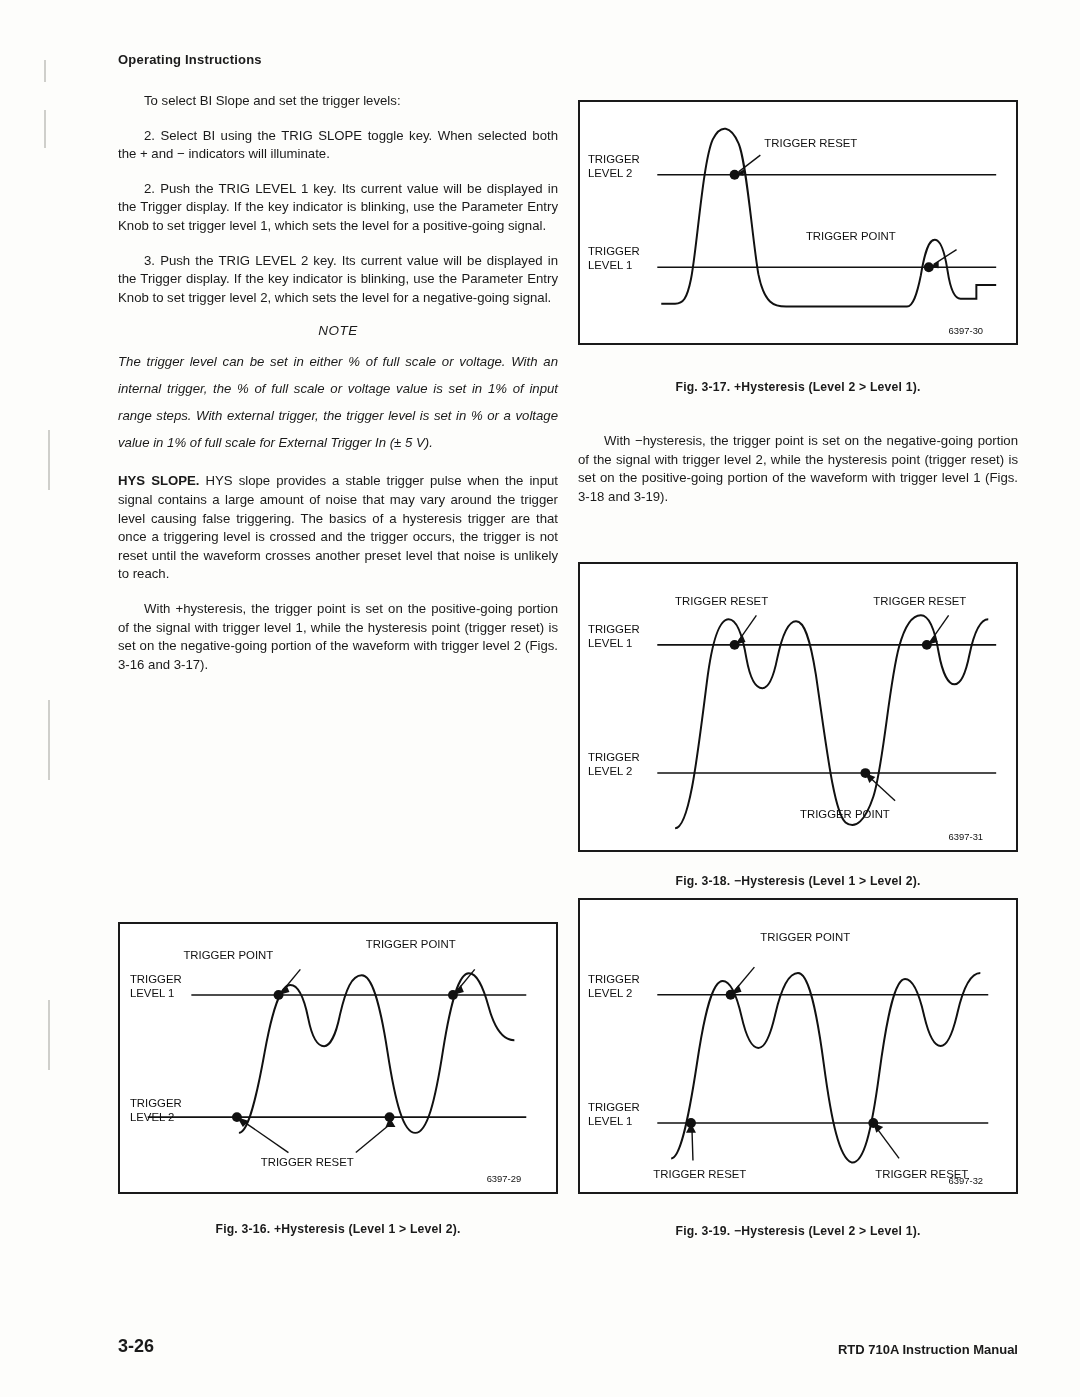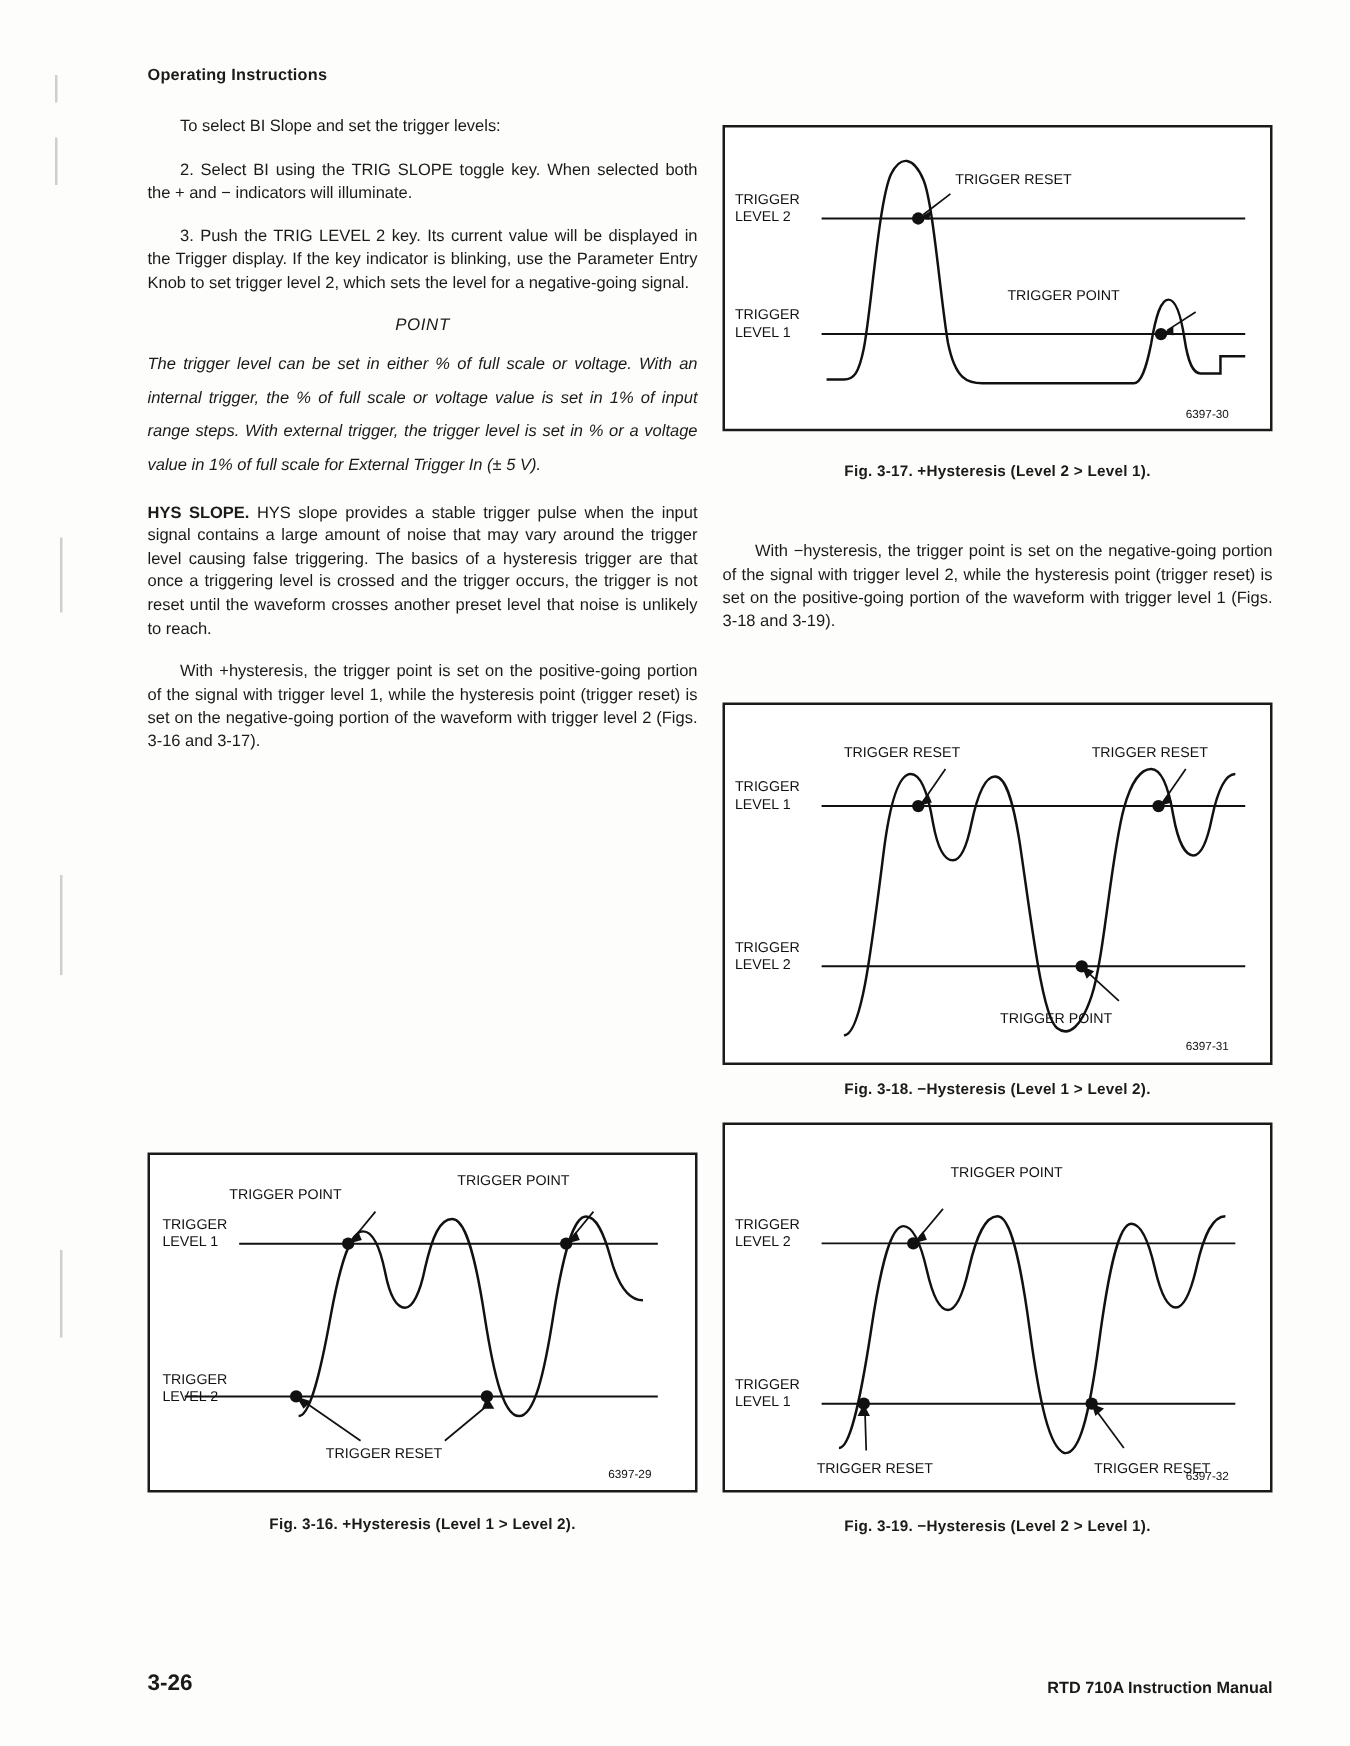--- a/index.html
+++ b/index.html
@@ -76,20 +76,21 @@
     background: #ffffff;
     box-sizing: border-box;
   }
   .figbox svg { display: block; width: 100%; height: 100%; }
   .figcap {
     position: absolute;
     text-align: center;
     font-size: 12.2px;
     font-weight: bold;
     letter-spacing: 0.2px;
+    margin-top: 10px;
   }
   
   .folio {
     position: absolute;
     left: 118px;
     bottom: 40px;
     font-size: 18px;
     font-weight: bold;
   }
   .manual {
@@ -105,23 +106,24 @@
 </head>
 <body>
 
 <div class="page">
 
   <div class="running-head">Operating Instructions</div>
 
   <div class="col-left">
     <p class="body num">To select BI Slope and set the trigger levels:</p>
     <p class="body num">2. Select BI using the TRIG SLOPE toggle key. When selected both the + and − indicators will illuminate.</p>
+    <p class="body num">2. Push the TRIG LEVEL 1 key. Its current value will be displayed in the Trigger display. If the key indicator is blinking, use the Parameter Entry Knob to set trigger level 1, which sets the level for a positive-going signal.</p>
     <p class="body num">3. Push the TRIG LEVEL 2 key. Its current value will be displayed in the Trigger display. If the key indicator is blinking, use the Parameter Entry Knob to set trigger level 2, which sets the level for a negative-going signal.</p>
 
-    <div class="note-title">POINT</div>
+    <div class="note-title">NOTE</div>
     <p class="note">The trigger level can be set in either % of full scale or voltage. With an internal trigger, the % of full scale or voltage value is set in 1% of input range steps. With external trigger, the trigger level is set in % or a voltage value in 1% of full scale for External Trigger In (± 5 V).</p>
 
     <p class="body noind"><span class="run-in">HYS SLOPE.</span><span> HYS slope provides a stable trigger pulse when the input signal contains a large amount of noise that may vary around the trigger level causing false triggering. The basics of a hysteresis trigger are that once a triggering level is crossed and the trigger occurs, the trigger is not reset until the waveform crosses another preset level that noise is unlikely to reach.</span></p>
 
     <p class="body num">With +hysteresis, the trigger point is set on the positive-going portion of the signal with trigger level 1, while the hysteresis point (trigger reset) is set on the negative-going portion of the waveform with trigger level 2 (Figs. 3-16 and 3-17).</p>
   </div>
 
   <div class="col-right">
     <p class="body num" style="margin-top:340px;">With −hysteresis, the trigger point is set on the negative-going portion of the signal with trigger level 2, while the hysteresis point (trigger reset) is set on the positive-going portion of the waveform with trigger level 1 (Figs. 3-18 and 3-19).</p>
   </div>

